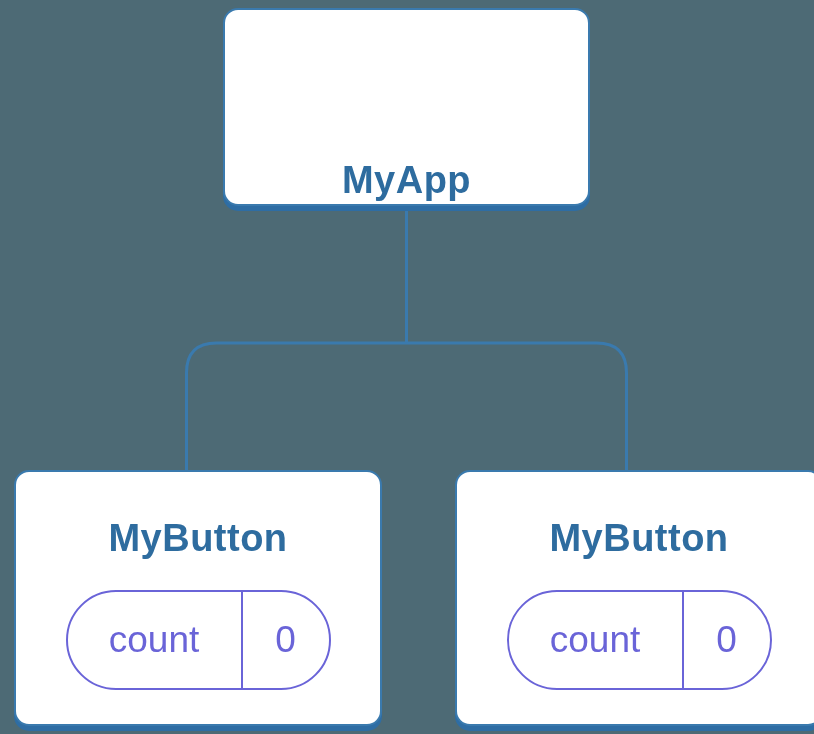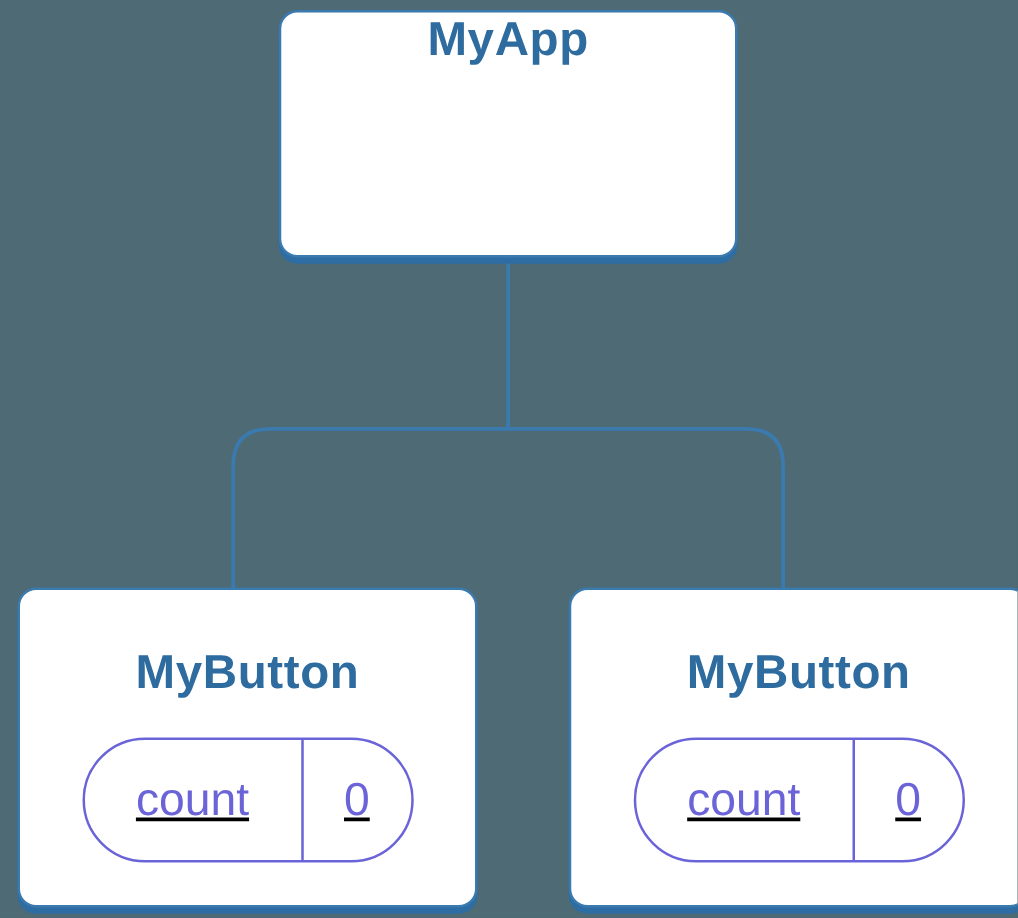--- a/index.html
+++ b/index.html
@@ -40,21 +40,21 @@
     box-sizing: border-box;
     display: flex;
     flex-direction: column;
     align-items: center;
   }
   .node-root {
     left: 223px;
     top: 8px;
     width: 367px;
     height: 198px;
-    justify-content: flex-start;
+    justify-content: flex-end;
   }
   .node-child {
     top: 470px;
     width: 368px;
     height: 256px;
     padding-top: 44px;
     margin-left: 12px;
   }
   .node-child-left  { left: 2px; }
   .node-child-right { left: 443px; }
@@ -70,21 +70,20 @@
     margin-top: 28px;
     width: 265px;
     height: 100px;
     box-sizing: border-box;
     border: 2px solid var(--state-accent, #6A64D8);
     border-radius: 50px;
     display: flex;
     align-items: stretch;
     overflow: hidden;
     background: var(--node-fill, #FFFFFF);
-    text-decoration: underline;
   }
   .pill-key, .pill-value {
     display: flex;
     align-items: center;
     justify-content: center;
     font-size: 37px;
     font-weight: 400;
     color: var(--state-accent, #6A64D8);
   }
   .pill-key   { width: 173px; }

